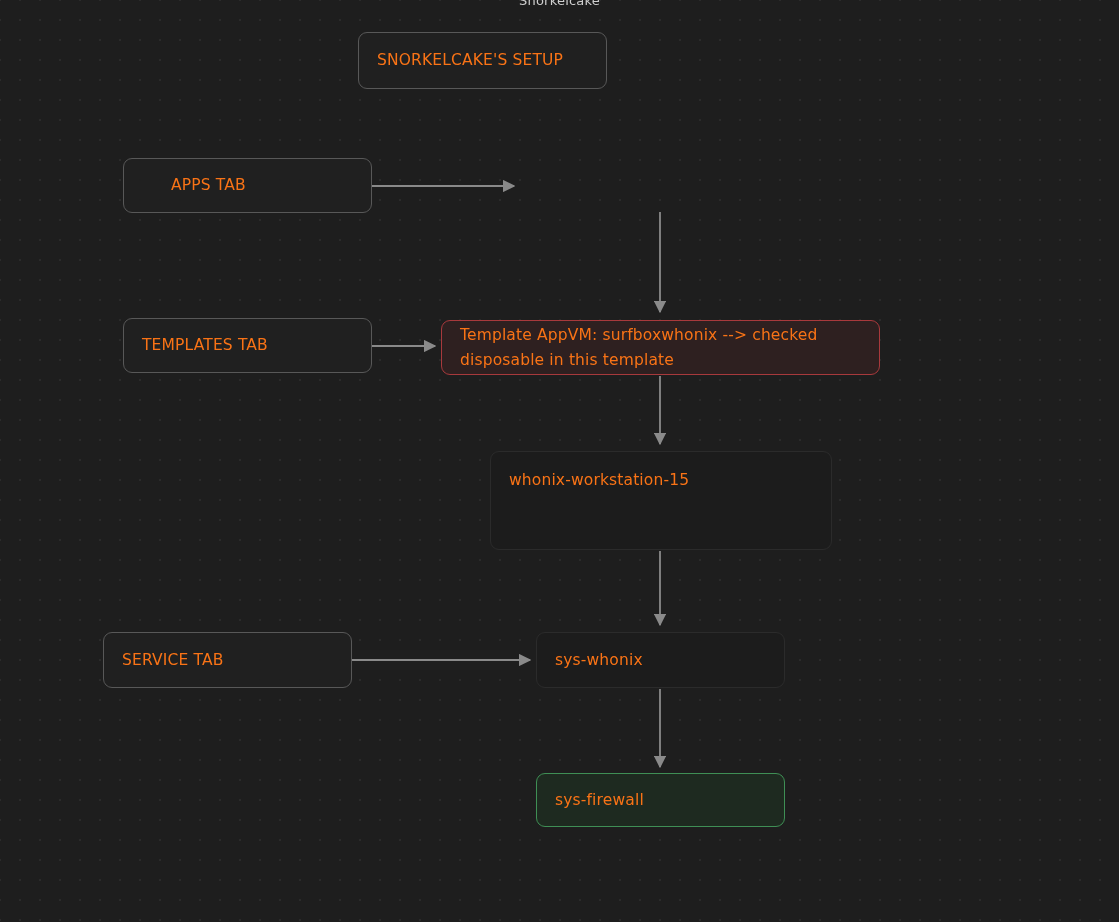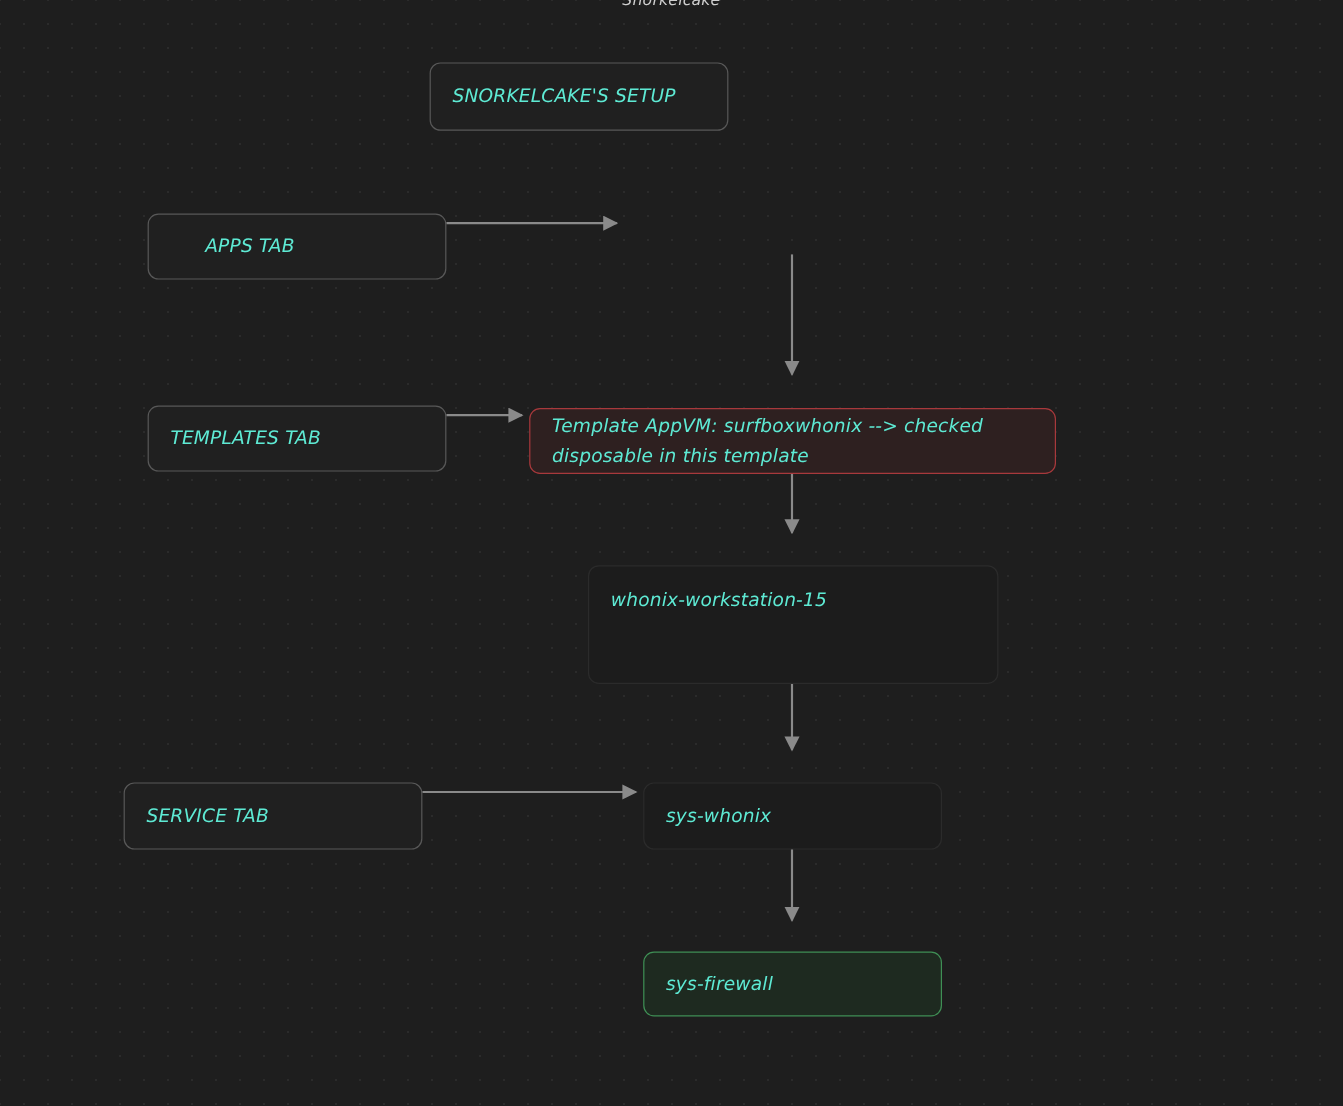--- a/index.html
+++ b/index.html
@@ -19,21 +19,20 @@
     font-family: "DejaVu Sans", "Liberation Sans", sans-serif;
     color: #d7d7d7;
     position: relative;
   }
 
   #canvas {
     position: absolute;
     inset: 0;
     width: 1119px;
     height: 922px;
-    font-style: italic;
   }
 
   
   #edges {
     position: absolute;
     left: 0; top: 0;
     width: 1119px;
     height: 922px;
     pointer-events: none;
   }
@@ -41,23 +40,22 @@
   
   .node {
     position: absolute;
     border-radius: 9px;
     display: flex;
     align-items: center;
     padding: 0 18px;
     font-size: 15.5px;
     line-height: 1.55;
     letter-spacing: 0.15px;
-    color: #5eead4;
+    color: #f97316;
     white-space: pre-line;
-    margin-top: 20px;
   }
 
   .node.top-align {
     align-items: flex-start;
     padding-top: 16px;
   }
 
   
   .node--outline {
     background: #202020;

